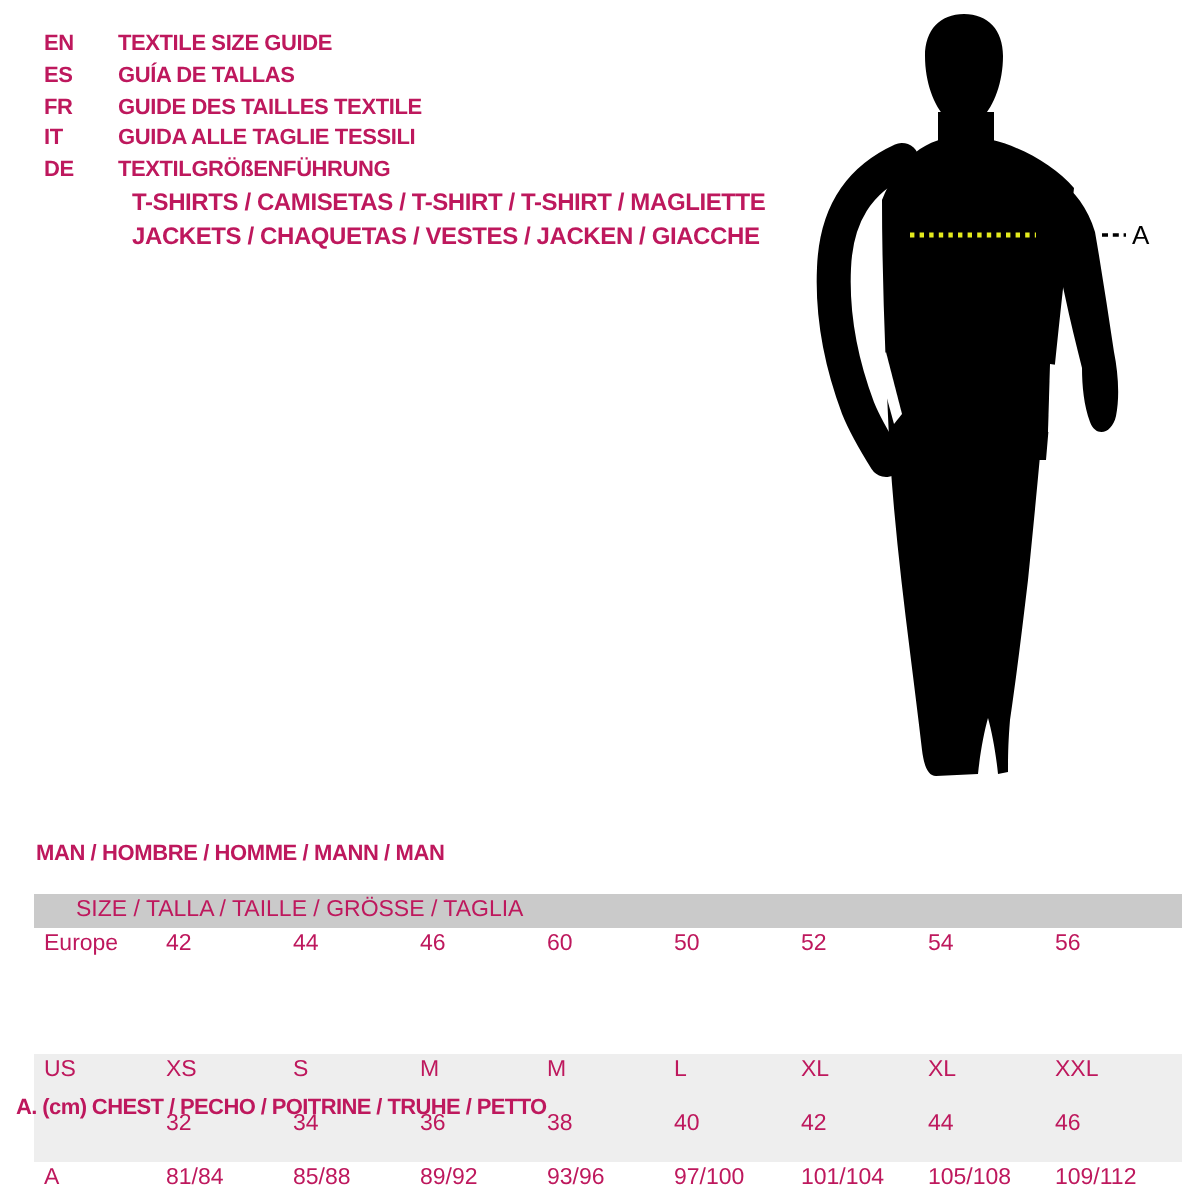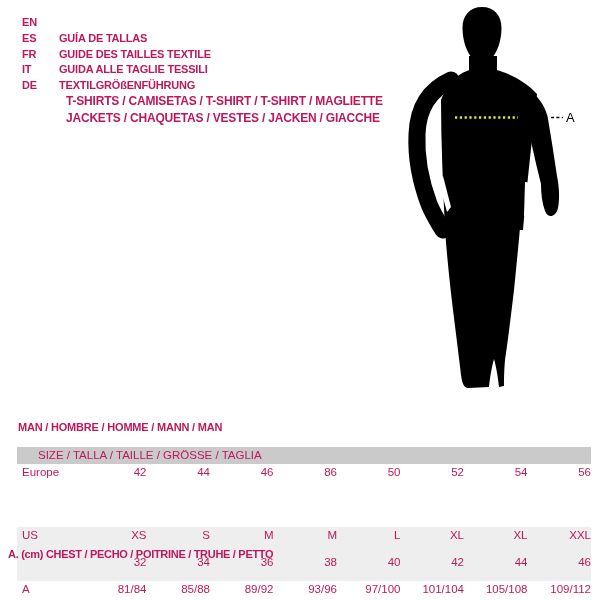--- a/index.html
+++ b/index.html
@@ -16,32 +16,33 @@
   .cat-block{position:absolute;top:93px;left:22px;font-size:12px;font-weight:bold;line-height:16.5px;letter-spacing:-0.2px;margin-left:44px;}
   
   .figure-wrap{position:absolute;left:405px;top:0;width:175px;height:400px;}
   
   .section-title{position:absolute;top:421px;left:18px;font-size:11px;font-weight:bold;letter-spacing:-0.2px;text-align:right;}
   
   .size-table{position:absolute;top:447px;left:17px;width:574px;font-size:11.5px;}
   .t-header{height:17px;line-height:17px;padding-left:21px;}
   .t-row{display:flex;height:27px;line-height:17.2px;}
   .t-label{flex:0 0 61px;padding-left:5px;}
-  .t-cell{flex:1 1 0;text-align:right;}
+  .t-cell{flex:1 1 0;text-align:left;}
   
   .footnote{position:absolute;top:548px;left:8px;font-size:11px;font-weight:bold;letter-spacing:-0.3px;}
 </style>
 </head>
 <body>
 
 <div class="canvas">
 
   <div class="lang-block">
     <div class="lang-row">
       <span class="lang-code">EN</span>
+      <span>TEXTILE SIZE GUIDE</span>
     </div>
     <div class="lang-row">
       <span class="lang-code">ES</span>
       <span>GUÍA DE TALLAS</span>
     </div>
     <div class="lang-row">
       <span class="lang-code">FR</span>
       <span>GUIDE DES TAILLES TEXTILE</span>
     </div>
     <div class="lang-row">
@@ -92,21 +93,21 @@
   <div class="section-title">MAN / HOMBRE / HOMME / MANN / MAN</div>
 
   <div class="size-table">
     <div class="t-header" style="background:#cacaca;">SIZE / TALLA / TAILLE / GRÖSSE / TAGLIA</div>
 
     <div class="t-row">
       <span class="t-label">Europe</span>
       <span class="t-cell">42</span>
       <span class="t-cell">44</span>
       <span class="t-cell">46</span>
-      <span class="t-cell">86</span>
+      <span class="t-cell">60</span>
       <span class="t-cell">50</span>
       <span class="t-cell">52</span>
       <span class="t-cell">54</span>
       <span class="t-cell">56</span>
     </div>
 
     <div class="t-row" style="background:#eeeeee;margin-top:36px;">
       <span class="t-label">US</span>
       <span class="t-cell">XS</span>
       <span class="t-cell">S</span>

